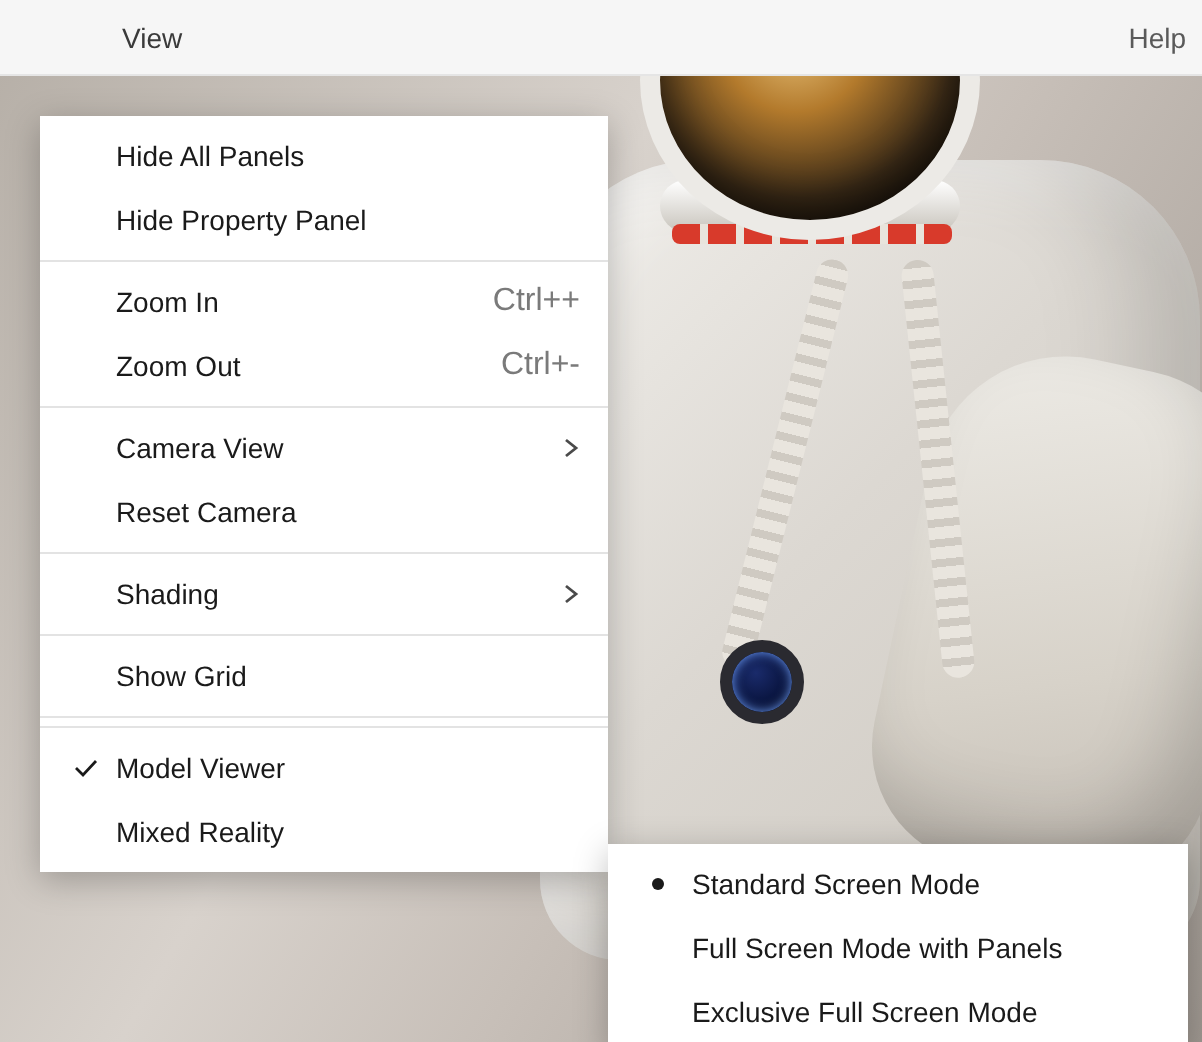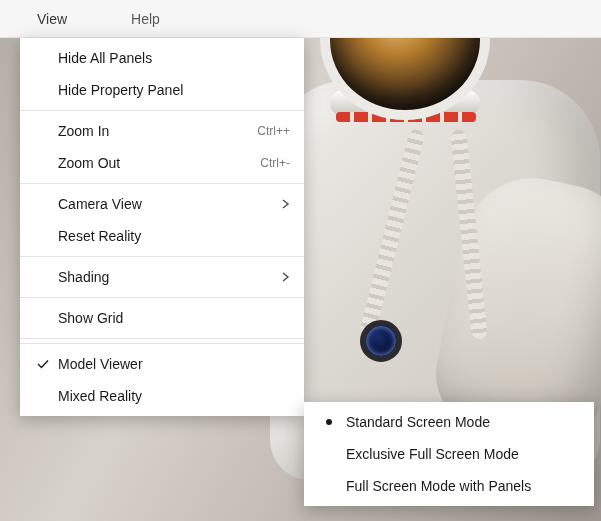--- a/index.html
+++ b/index.html
@@ -83,36 +83,38 @@
     box-shadow: inset -20px -20px 40px rgba(0,0,0,.18);
   }
 
   .menubar {
     position: absolute;
     left: 0; top: 0;
     width: 100%; height: 38px;
     background: #f6f6f6;
     display: flex;
     align-items: center;
-    padding-left: 29px;
+    padding-left: 53px;
     gap: 48px;
     color: #5a5a5a;
     border-bottom: 1px solid #e5e5e5;
+    justify-content: space-between;
   }
   .menubar-item {
     padding: 4px 8px;
     cursor: default;
   }
   .menubar-item.active { color: #3a3a3a; }
 
   .menu {
     position: absolute;
     background: #ffffff;
     box-shadow: 0 4px 16px rgba(0,0,0,.25);
     padding: 4px 0;
+    margin-top: 20px;
   }
   .menu.main {
     left: 20px; top: 38px;
     width: 284px;
   }
   .menu.sub {
     left: 304px; top: 402px;
     width: 290px;
   }
   .menu-item {
@@ -125,21 +127,21 @@
   .mi-check {
     width: 22px;
     display: flex;
     align-items: center;
     justify-content: center;
     flex-shrink: 0;
   }
   .mi-label { flex: 1; padding-left: 4px; }
   .mi-accel {
     color: #7a7a7a;
-    font-size: 12px;
+    font-size: 16px;
     padding-left: 8px;
   }
   .mi-arrow {
     width: 14px;
     display: flex;
     align-items: center;
     justify-content: flex-end;
     flex-shrink: 0;
   }
   .menu-sep {
@@ -205,21 +207,21 @@
     <span class="mi-check"></span>
     <span class="mi-label">Camera View</span>
     <span class="mi-arrow">
       <svg width="8" height="10" viewBox="0 0 8 10">
           <path d="M1 1 L6 5 L1 9" fill="none" stroke="#4a4a4a" stroke-width="1.4"></path>
         </svg>
     </span>
   </div>
   <div class="menu-item">
     <span class="mi-check"></span>
-    <span class="mi-label">Reset Reality</span>
+    <span class="mi-label">Reset Camera</span>
   </div>
 
   <div class="menu-sep"></div>
 
   <div class="menu-item">
     <span class="mi-check"></span>
     <span class="mi-label">Shading</span>
     <span class="mi-arrow">
       <svg width="8" height="10" viewBox="0 0 8 10">
           <path d="M1 1 L6 5 L1 9" fill="none" stroke="#4a4a4a" stroke-width="1.4"></path>
@@ -257,20 +259,20 @@
 <div class="menu sub">
 
   <div class="menu-item">
     <span class="mi-check">
         <span class="dot"></span>
       </span>
     <span class="mi-label">Standard Screen Mode</span>
   </div>
   <div class="menu-item">
     <span class="mi-check"></span>
+    <span class="mi-label">Full Screen Mode with Panels</span>
+  </div>
+  <div class="menu-item">
+    <span class="mi-check"></span>
     <span class="mi-label">Exclusive Full Screen Mode</span>
   </div>
-  <div class="menu-item">
-    <span class="mi-check"></span>
-    <span class="mi-label">Full Screen Mode with Panels</span>
-  </div>
 
 </div>
 
 </body></html>

